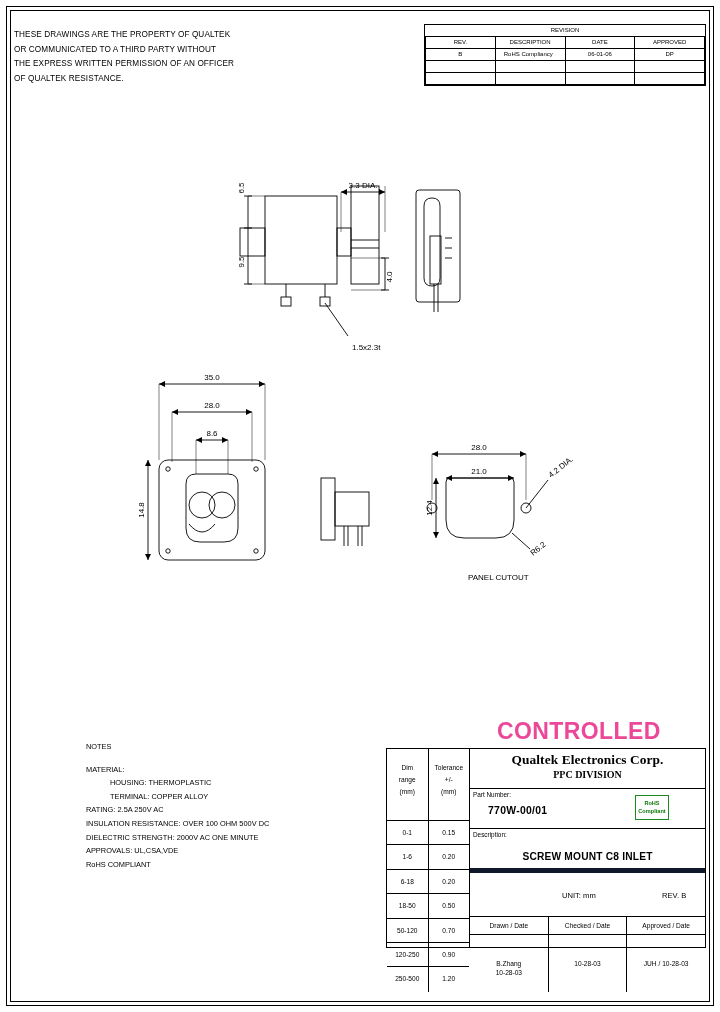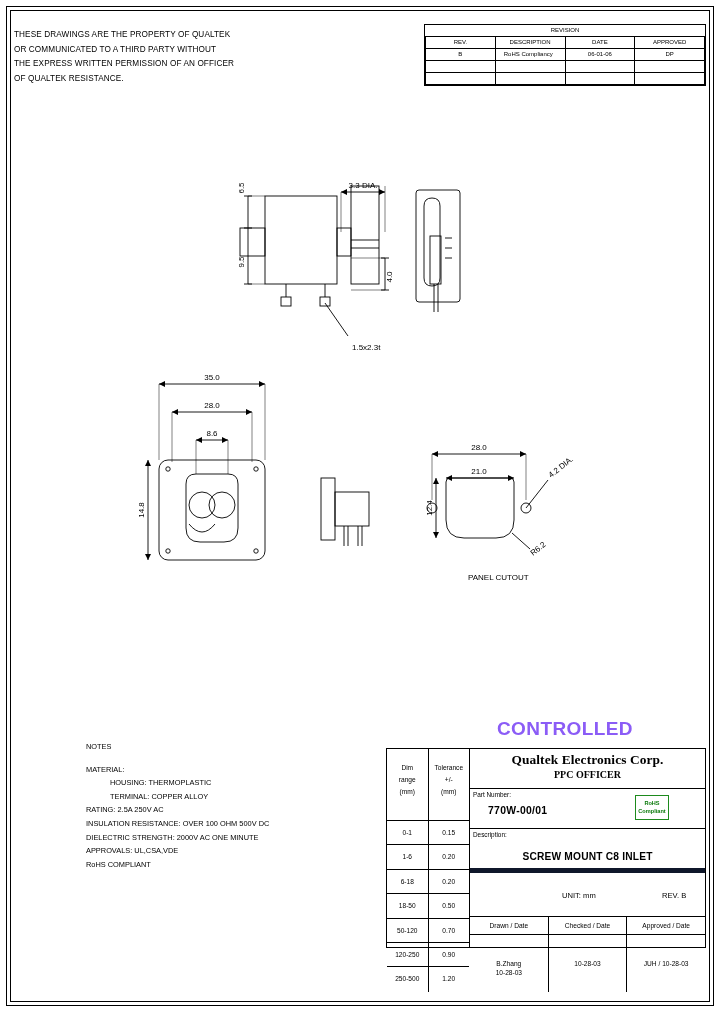--- a/index.html
+++ b/index.html
@@ -72,23 +72,23 @@
     font-weight: normal;
     font-size: 6px;
     line-height: 11px;
     overflow: hidden;
   }
   
   #controlled {
     position: absolute;
     left: 497px;
     top: 718px;
-    font-size: 19px;
+    font-size: 23px;
     font-weight: bold;
-    color: #8b5cf6;
+    color: #ec4899;
     letter-spacing: 0.4px;
     font-family: "Liberation Sans", sans-serif;
   }
   
   #notes {
     position: absolute;
     left: 86px;
     top: 740px;
     font-size: 7.4px;
     line-height: 13.6px;
@@ -567,21 +567,21 @@
         <div class="trow">
           <div class="tc left">250-500</div>
           <div class="tc">1.20</div>
         </div>
       </div>
     </div>
 
     <div id="rightcol">
       <div id="company">
         <div class="c1">Qualtek Electronics Corp.</div>
-        <div class="c2">PPC  OFFICER</div>
+        <div class="c2">PPC  DIVISION</div>
       </div>
 
       <div id="partrow">
         <span class="lbl">Part Number:</span>
         <span class="val">770W-00/01</span>
         <span id="rohs-badge">
           <span>RoHS</span><br>
           <span>Compliant</span>
         </span>
       </div>

